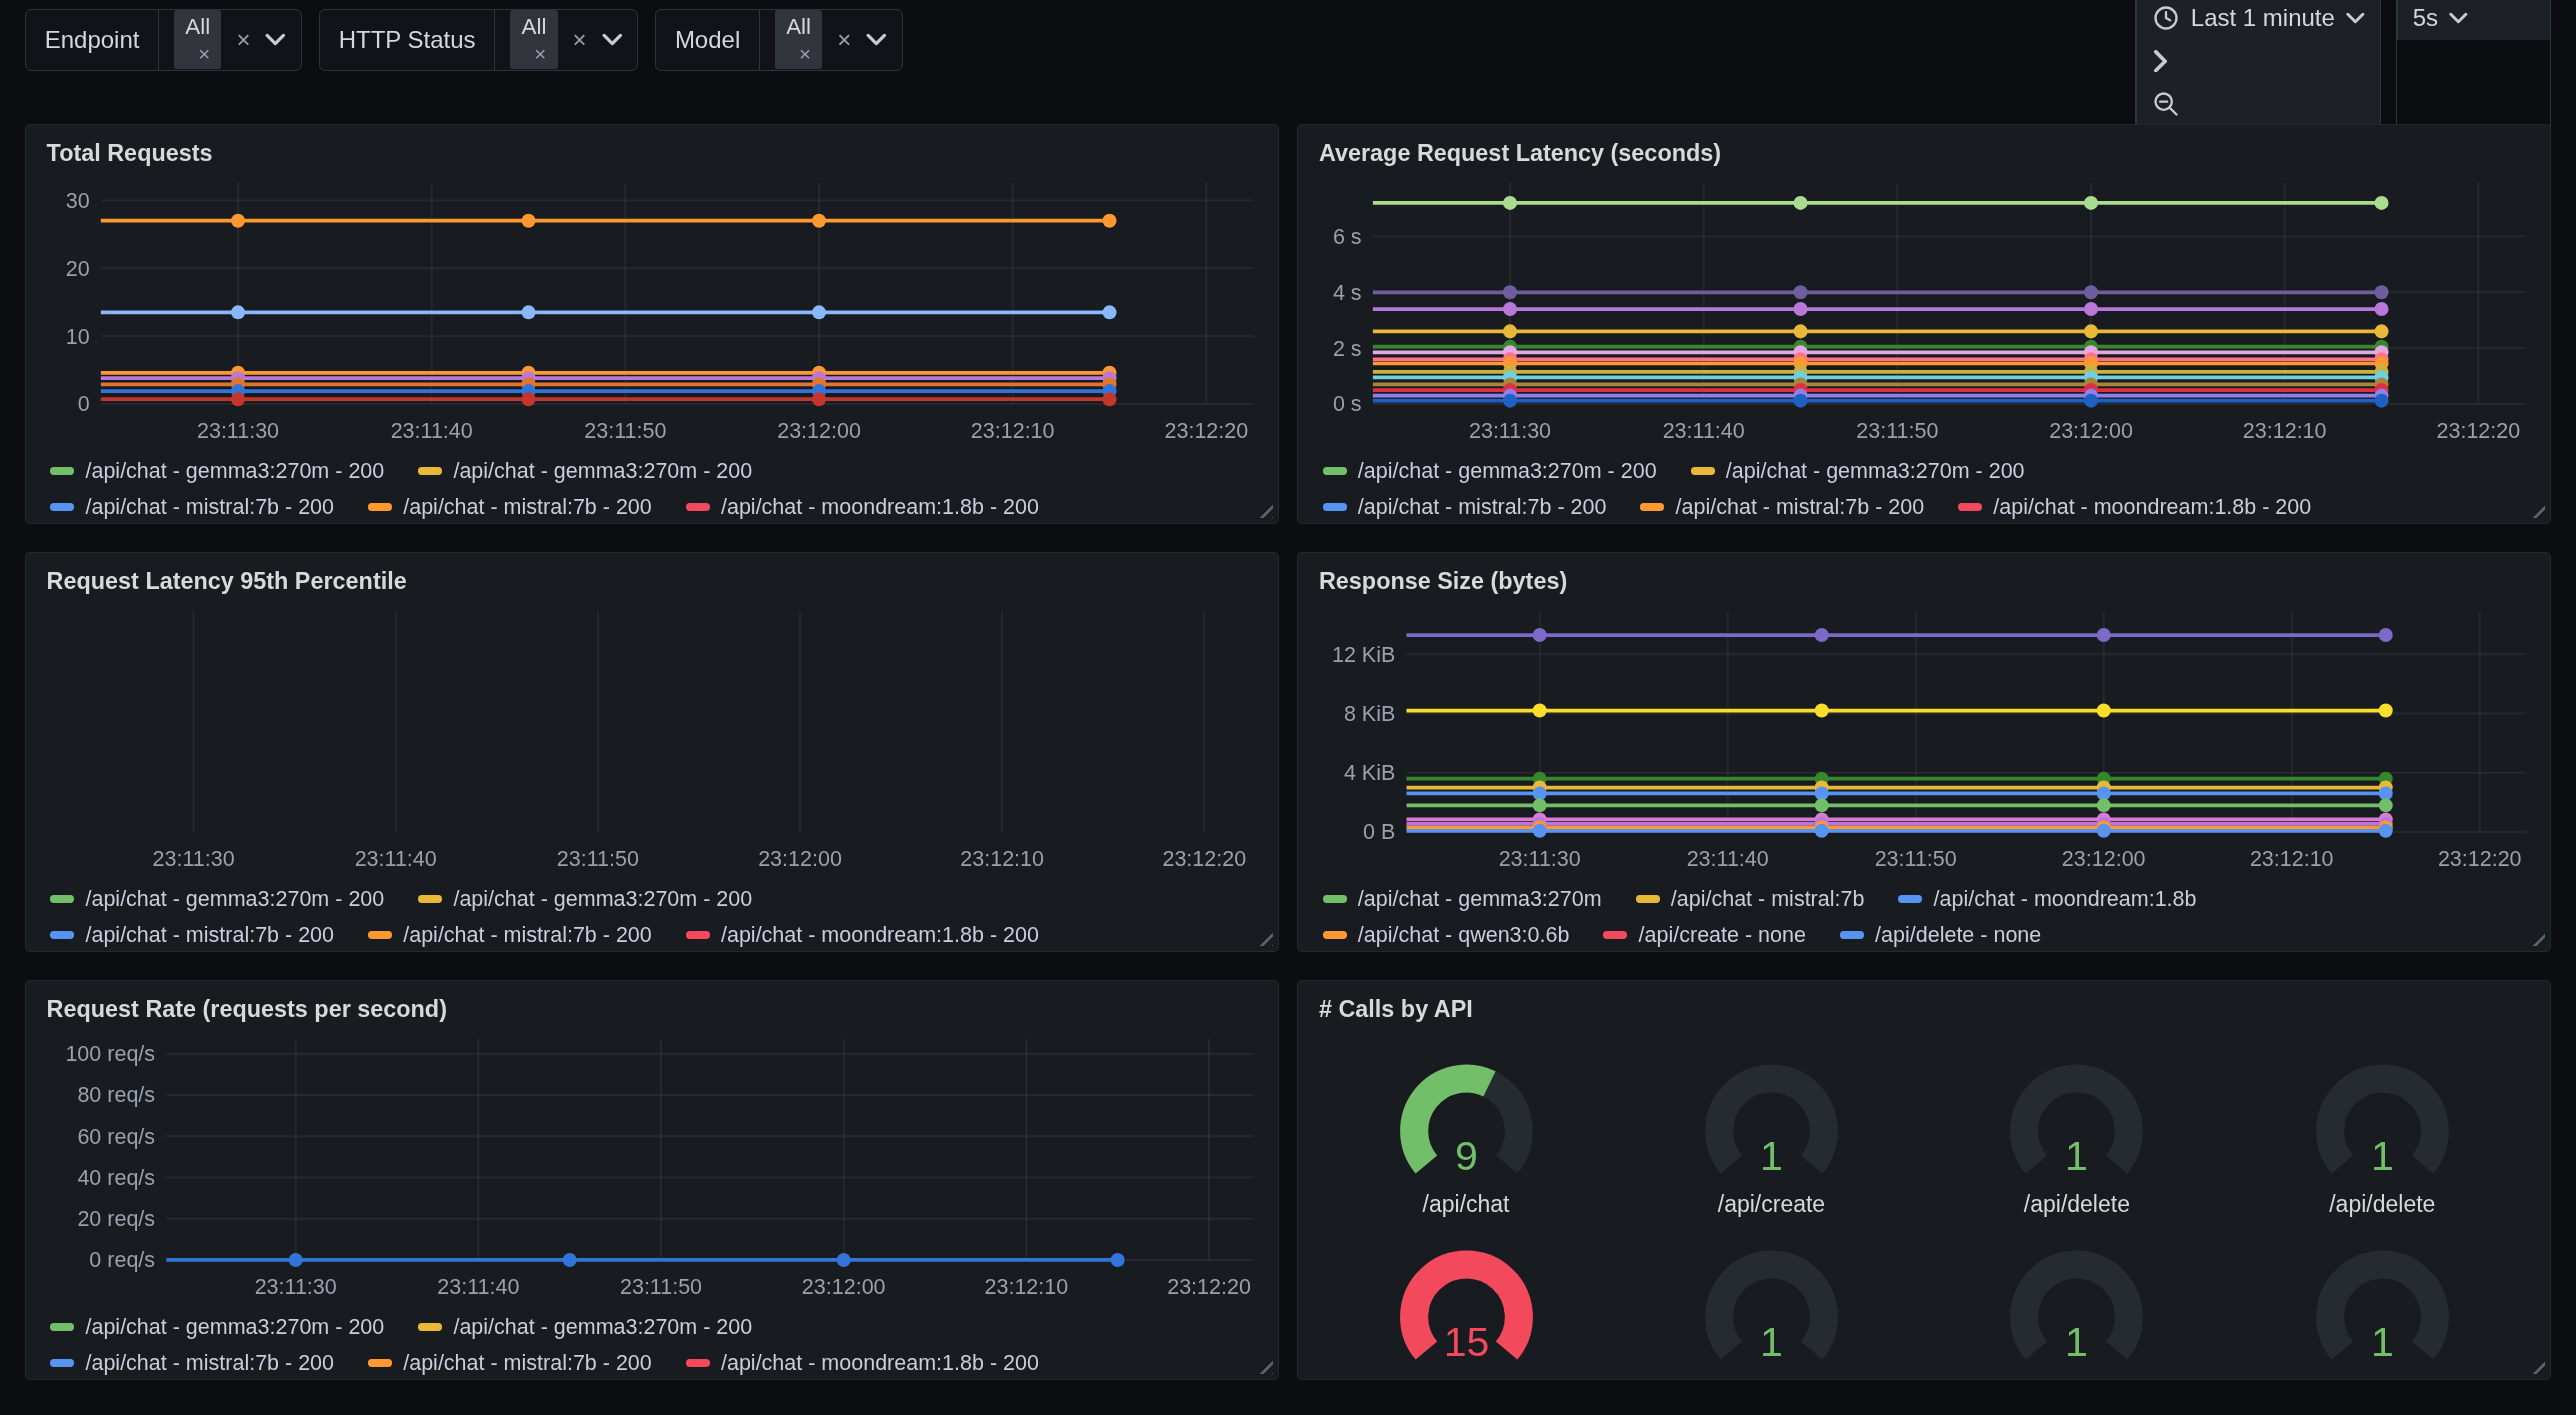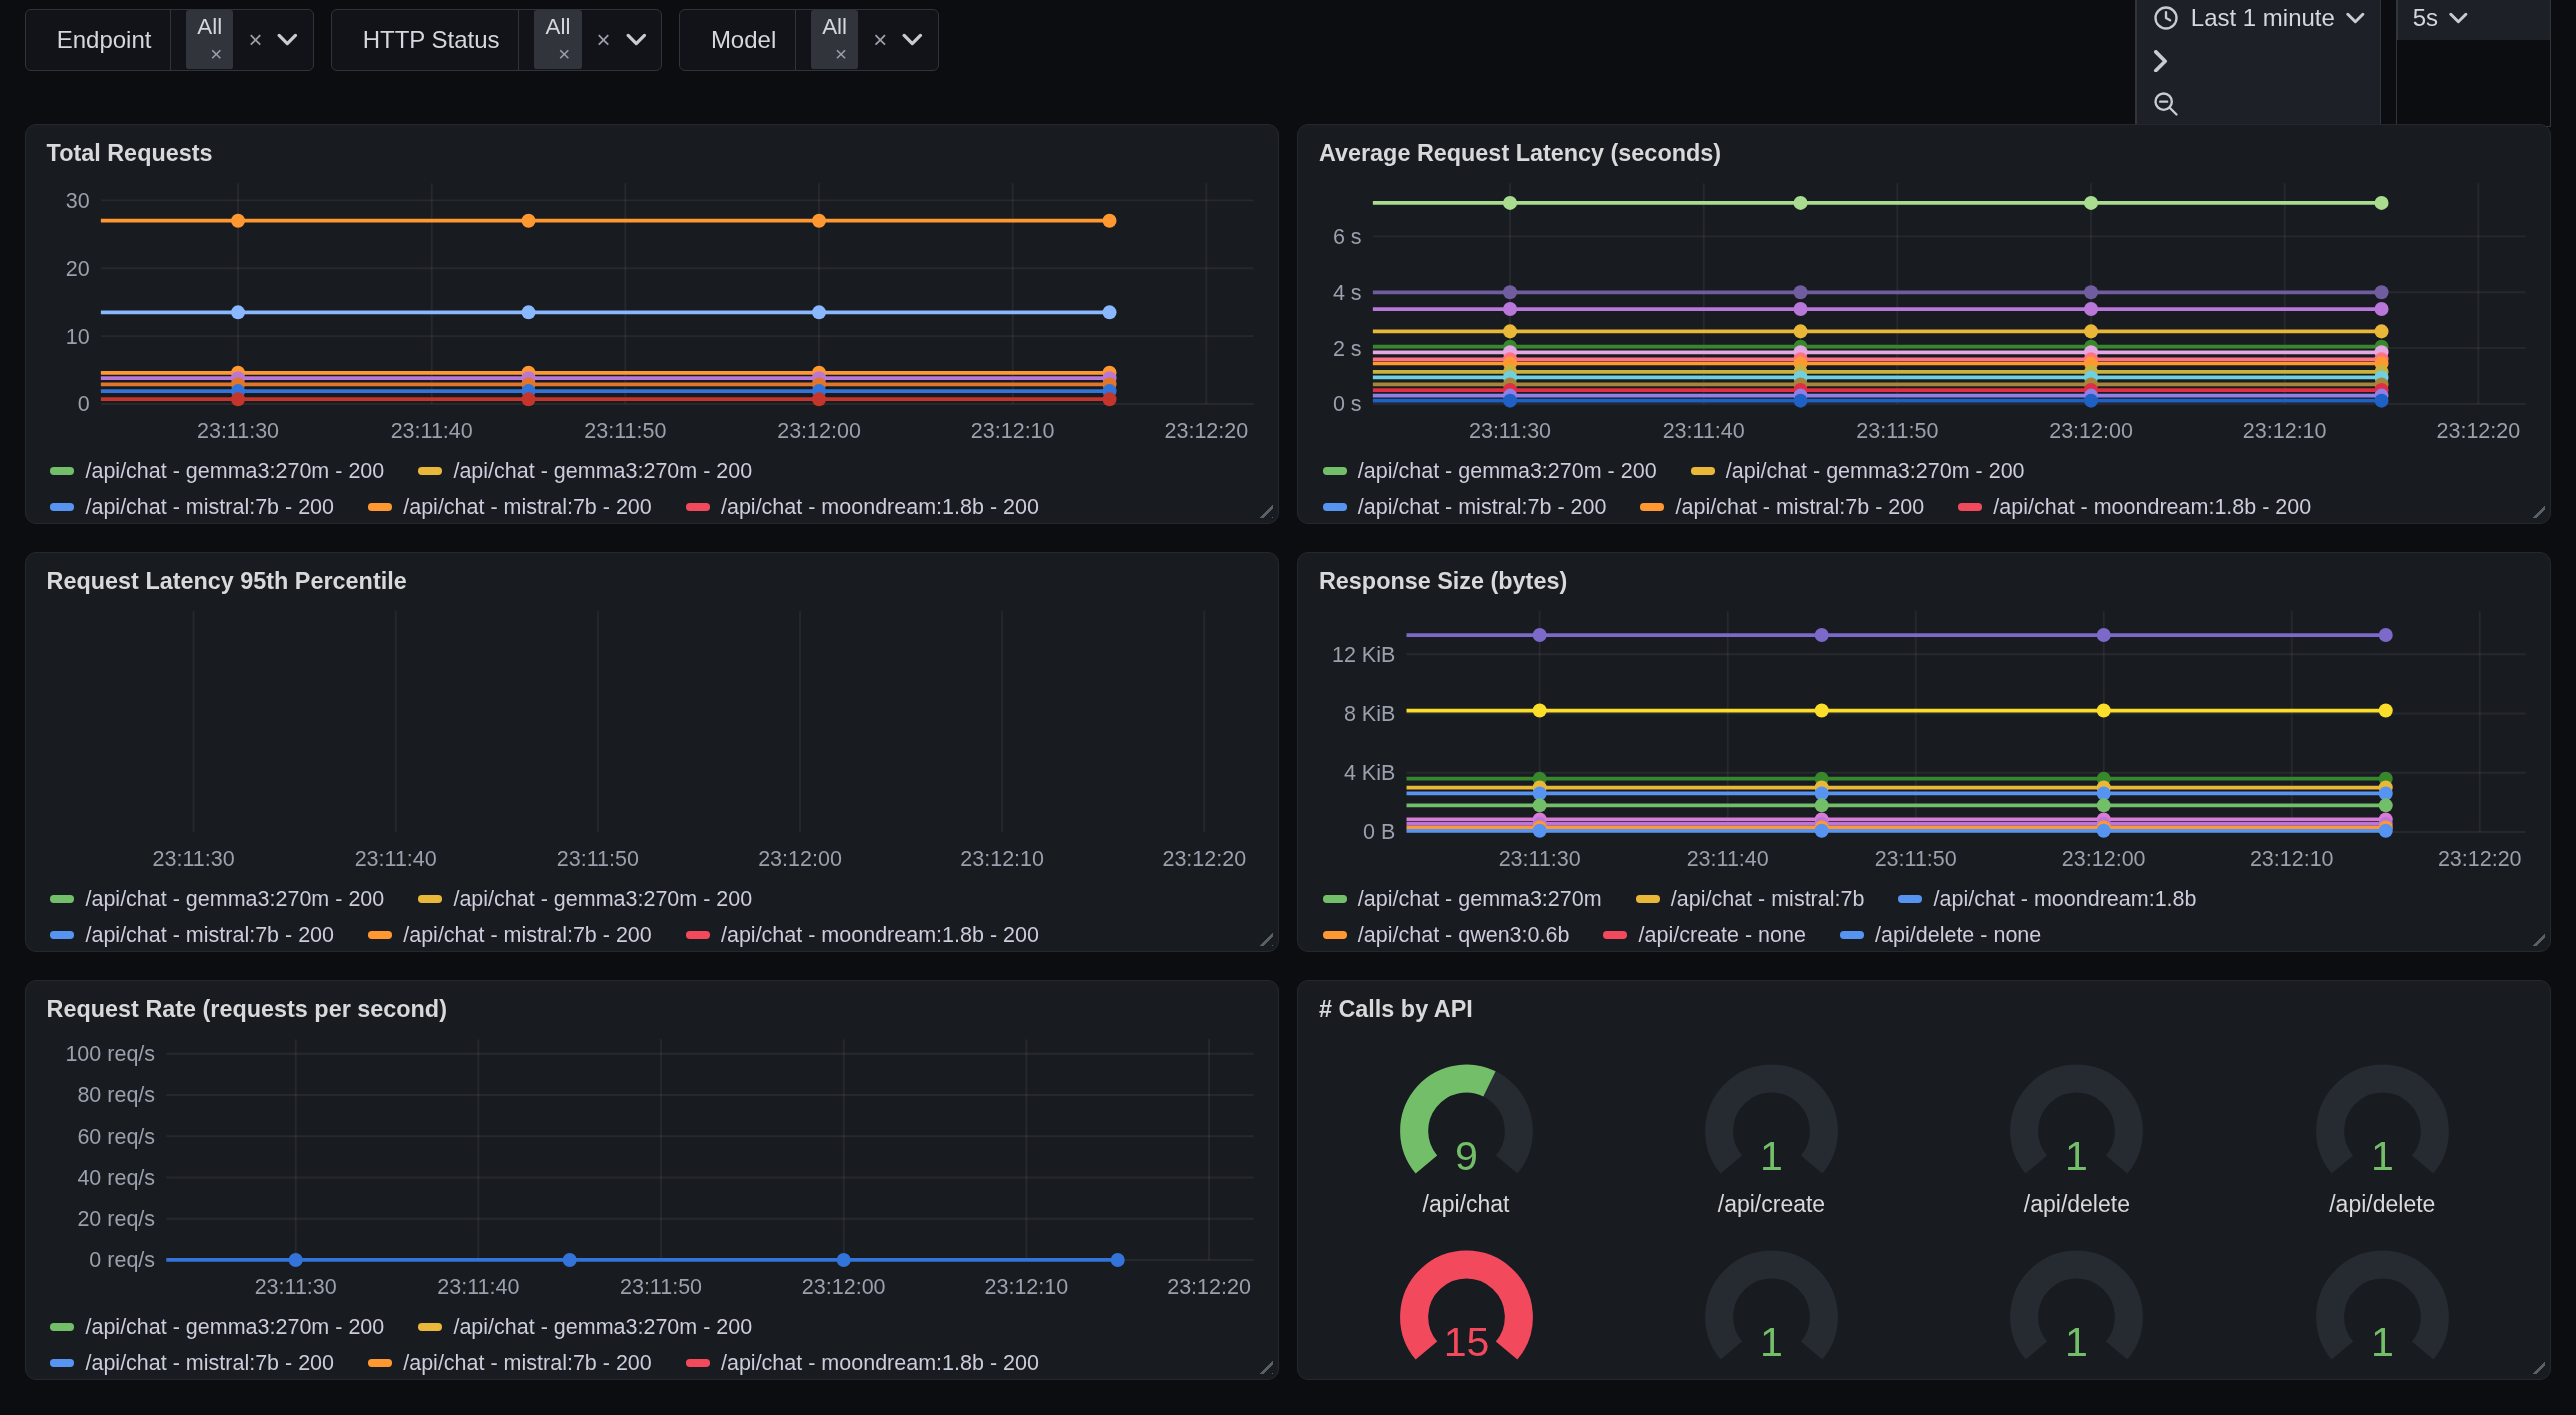--- a/index.html
+++ b/index.html
@@ -4,40 +4,40 @@
 <style>
   * { margin:0; padding:0; box-sizing:border-box; }
   html,body { width:2576px; height:1415px; background:#0c0d11; overflow:hidden;
               font-family:"Liberation Sans", sans-serif; color:#ccccdc; }
 
   
   .topbar { display:flex; justify-content:space-between; align-items:center;
             margin:17px 25px 0 25px; height:45px; }
   .filters { display:flex; gap:17px; }
   .fgroup { display:flex; align-items:stretch; border:0.9px solid #2f333a; border-radius:6px;
-            height:62px; background:#121318;padding-left:12px; }
+            height:62px; background:#121318; }
   .flabel { display:flex; align-items:center; padding:0 18.7px; font-size:24px; color:#d5d7de;
             border-right:0.9px solid #2f333a; }
   .fvalue { display:flex; align-items:center; gap:15px; padding:0 15px; }
   .chip { display:flex; align-items:flex-end; gap:4px; background:#31343b; border-radius:2.8px;
           padding:4.7px 11.2px; font-size:22.4px; color:#d5d7de;flex-direction:column; }
   .xicon { color:#9aa0ab; font-size:24px; line-height:1; }
   .chip .xicon { font-size:20.6px; }
   svg.ic { stroke:#c8cbd2; fill:none; stroke-width:2; stroke-linecap:round; stroke-linejoin:round; }
 
   .timectl { display:flex; gap:15px; }
   .btngrp { display:flex; border:0.9px solid #31353c; border-radius:0; overflow:hidden;flex-direction:column; }
   .tbtn { display:flex; align-items:center; gap:11.2px; background:#1d2026; padding:0 15px;
           height:43px; font-size:24px; color:#d5d7de; border-left:0.9px solid #31353c; cursor:pointer; }
   .tbtn:first-child { border-left:none; }
 
   
   .grid { display:grid; grid-template-columns:1fr 1fr; grid-auto-rows:400px;
           column-gap:18.7px; row-gap:28px; margin:62px 25px 0 25px; }
-  .panel { position:relative; background:#181b1f; border:0.9px solid #25282e; border-radius:11px;
+  .panel { position:relative; background:#181b1f; border:0.9px solid #25282e; border-radius:5px;
            padding:11.2px 15px; overflow:hidden; }
   .ptitle { font-size:23.4px; font-weight:600; color:#d8d9da; padding:3.7px 5.6px 7.5px 5.6px; }
   .chart  { width:100%; height:273px; }
   .legend { padding-left:9.3px; }
   .lrow { display:flex; gap:34px; margin-top:11.2px; align-items:center; }
   .litem { display:flex; align-items:center; gap:11.2px; cursor:pointer; }
   .lswatch { width:24px; height:8.4px; border-radius:3.7px; flex:0 0 auto; }
   .llabel { font-size:21.5px; color:#ccccdc; white-space:nowrap; }
   .rsz { position:absolute; right:4.7px; bottom:4.7px; width:18.7px; height:18.7px;
          clip-path:polygon(100% 0,100% 100%,0 100%);

